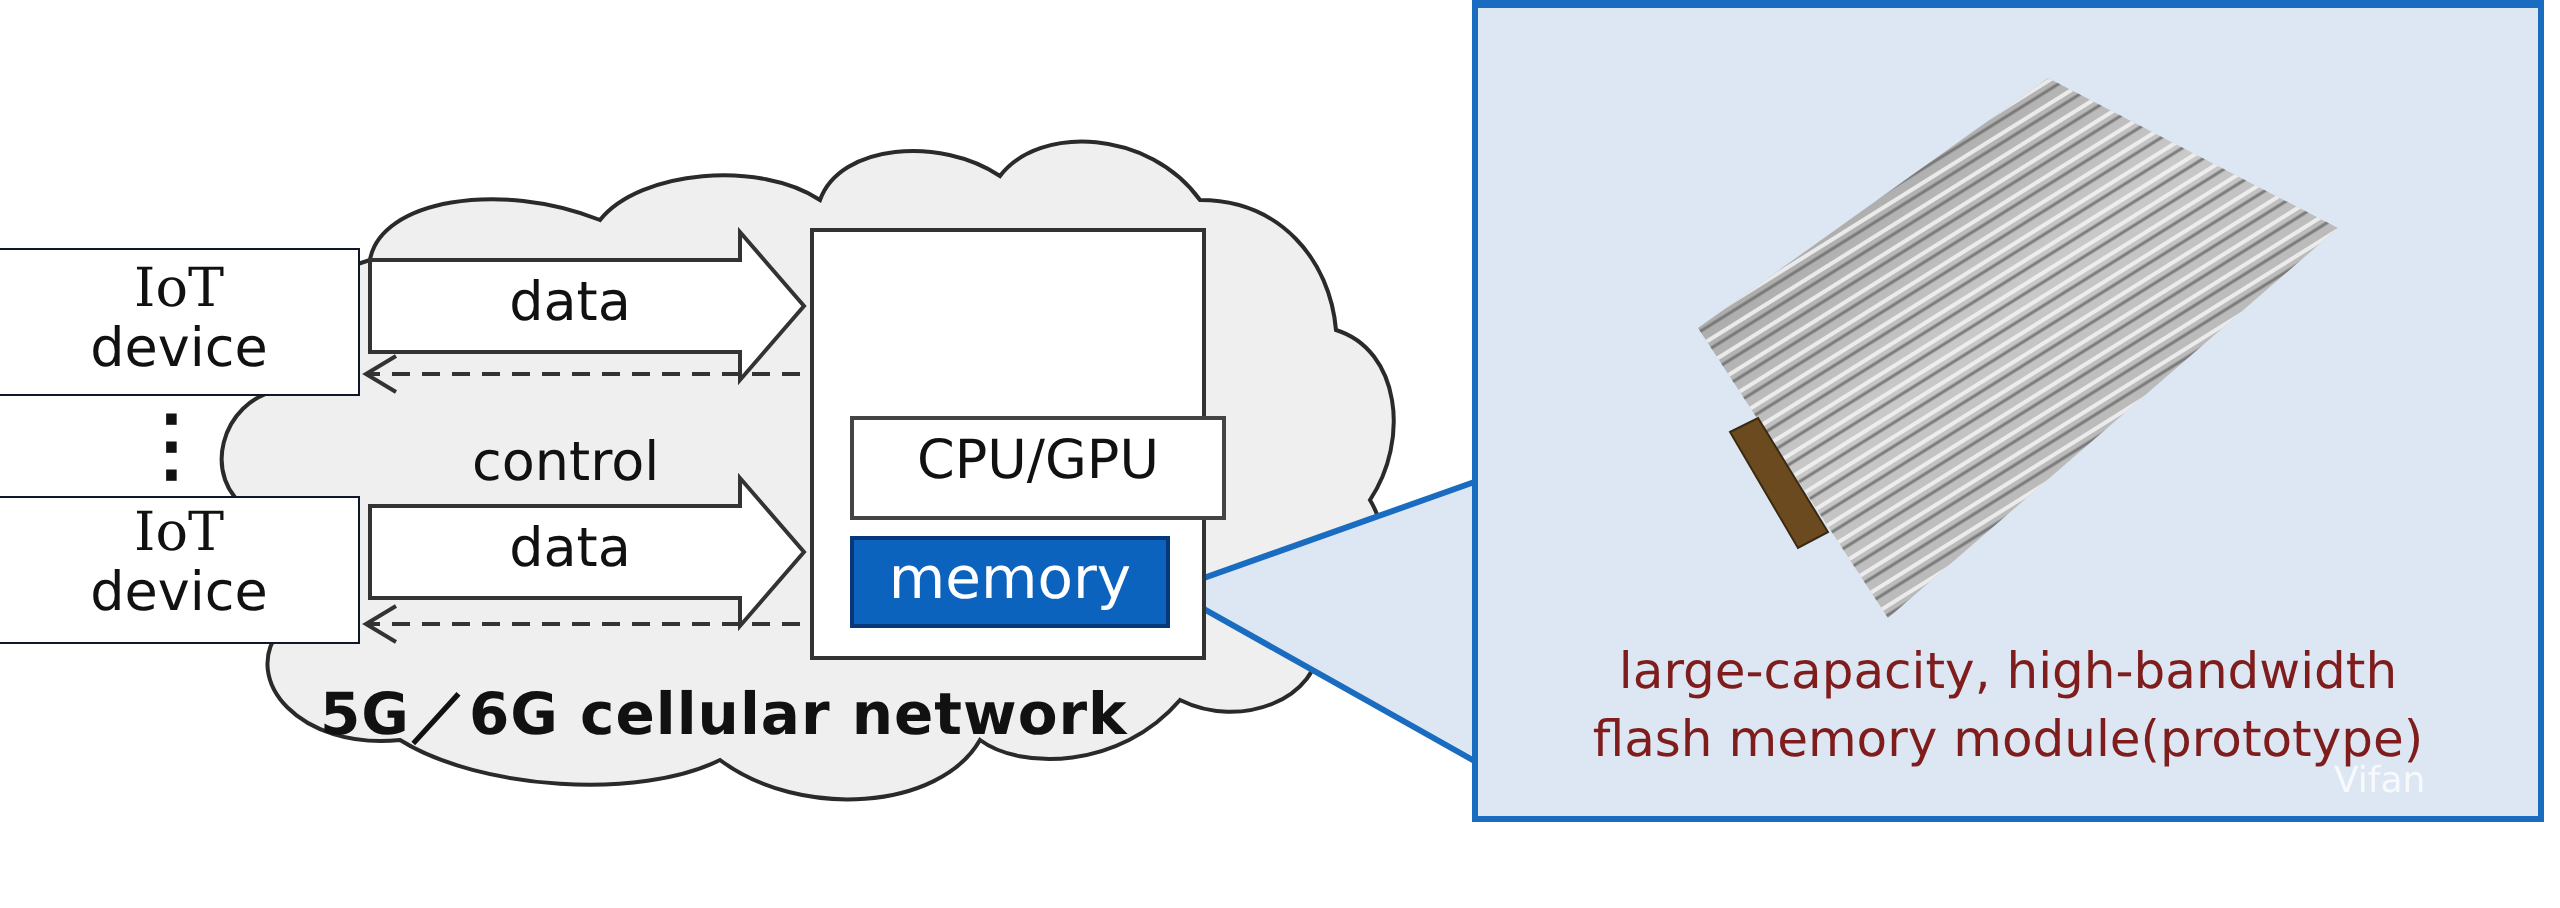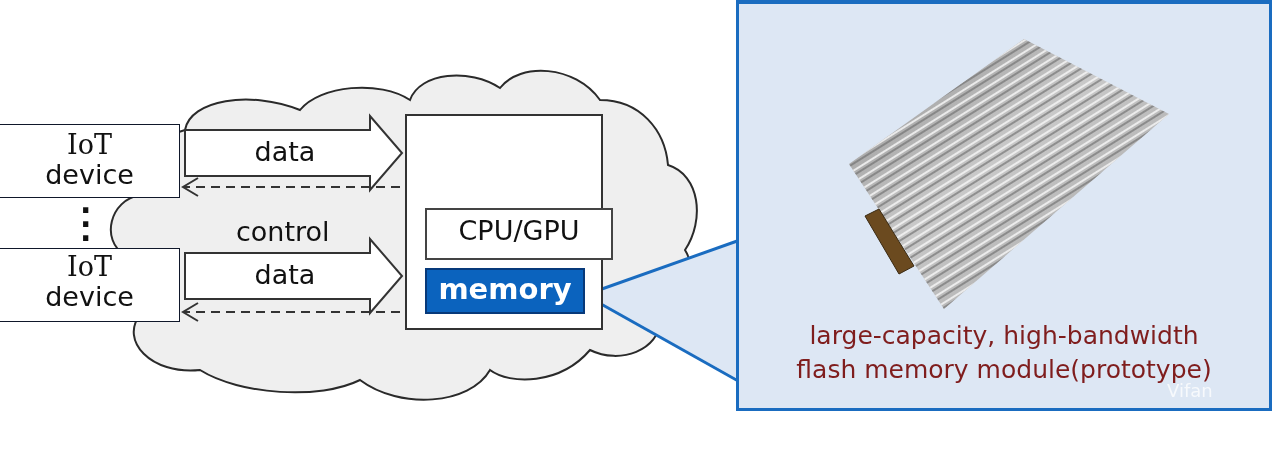--- a/index.html
+++ b/index.html
@@ -14,21 +14,21 @@
     .iot-line.serif { font-family: "DejaVu Serif", serif; }
 
     .arrow-label { position: absolute; font-size: 27px; text-align: center; }
     .control-label { position: absolute; font-size: 27px; }
 
     .mec-box { position: absolute; background: #fff; border: 2px solid #333; box-sizing: border-box; }
     .mec-title { position: absolute; left: 0; width: 100%; text-align: center; font-size: 29px; line-height: 34px; }
     .cpu-box { position: absolute; background: #fff; border: 2px solid #444; box-sizing: border-box;
                text-align: center; font-size: 27px; line-height: 42px; }
     .mem-box { position: absolute; background: #0b63be; border: 2px solid #07397a; box-sizing: border-box;
-               text-align: center; color: #fff; font-weight: bold; font-size: 29px; line-height: 38px; }
+               text-align: center; color: #fff; font-weight: normal; font-size: 29px; line-height: 38px; }
 
     .network-label { position: absolute; font-weight: bold; font-size: 29px; letter-spacing: 0.5px; }
 
     .panel { position: absolute; left: 736px; top: 0; width: 536px; height: 411px;
              background: #dde7f4; border: 3px solid #1a6cc0; box-sizing: border-box;
              border-top-width: 4px; }
     .caption { position: absolute; left: 0; width: 100%; text-align: center; font-size: 25px; line-height: 31px; color: #7f1d1d; }
     .watermark { position: absolute; color: rgba(255,255,255,0.75); font-size: 18px; }
     .dots { position: absolute; font-size: 30px; line-height: 14px; font-weight: bold; }
   </style>
@@ -89,20 +89,21 @@
 
   <div class="arrow-label" style="left:220px; top:136px; width:130px;">data</div>
   <div class="control-label" style="left:236px; top:194px;margin-top:22px;">control</div>
   <div class="arrow-label" style="left:220px; top:259px; width:130px;">data</div>
 
   <div class="mec-box" style="left:405px; top:114px; width:198px; height:216px;">
     <div class="cpu-box" style="left:18px; top:92px; width:188px; height:52px;">CPU/GPU</div>
     <div class="mem-box" style="left:18px; top:152px; width:160px; height:46px;">memory</div>
   </div>
 
+  <div class="network-label" style="left:160px; top:338px;">5G／6G cellular network</div>
 
   <div class="panel">
     <svg width="530" height="320" viewBox="0 0 530 320" style="left:0; top:0;">
       <defs>
         <linearGradient id="metal" x1="0" y1="0" x2="1" y2="1">
           <stop offset="0" stop-color="#8e8e8e"></stop>
           <stop offset="0.45" stop-color="#c9c9c9"></stop>
           <stop offset="0.75" stop-color="#b2b2b2"></stop>
           <stop offset="1" stop-color="#d8d8d8"></stop>
         </linearGradient>

